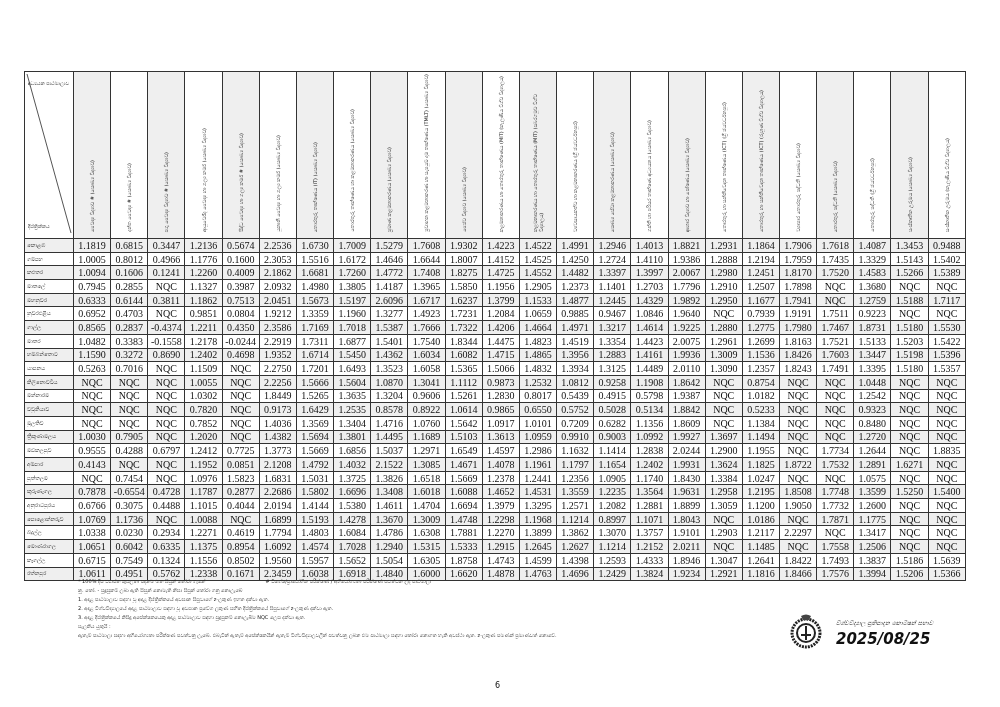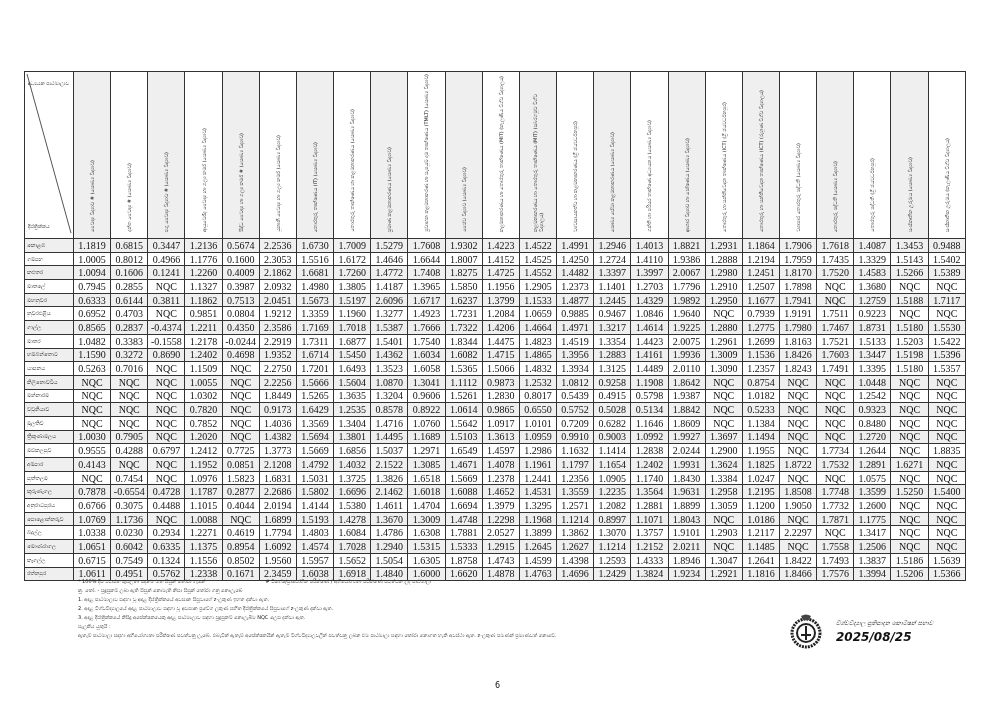--- a/index.html
+++ b/index.html
@@ -17,21 +17,21 @@
   table.z tbody td { height:12.7px; font-size:10px; line-height:11px; }
   table.z tbody td.rh { text-align:left; font-family:"DejaVu Sans", sans-serif; font-size:5.5px; padding-left:2px; }
   table.z tbody tr.alt td { background:#efefef; }
   table.z tbody tr td { background:#fff; }
   .notes { position:absolute; left:78px; top:577px; width:640px; font-family:"DejaVu Sans", sans-serif; font-size:5px; line-height:9px; color:#222; }
   .notes .hdr { display:flex; gap:60px; }
   .notes .n { padding-left:0; }
   .sig { position:absolute; left:788px; top:613px; width:200px; height:40px; }
   .emblem { position:absolute; left:0; top:0; width:36px; height:36px; }
   .sig .org { position:absolute; left:48px; top:6px; font-family:"DejaVu Sans", sans-serif; font-style:italic; font-size:6px; }
-  .sig .date { position:absolute; left:48px; top:17px; font-family:"DejaVu Sans", sans-serif; font-weight:bold; font-style:italic; font-size:12px; }
+  .sig .date { position:absolute; left:48px; top:17px; font-family:"DejaVu Sans", sans-serif; font-weight:bold; font-style:italic; font-size:15px; }
   .pageno { position:absolute; left:495px; top:681px; font-family:"DejaVu Sans", sans-serif; font-size:8px; }
 </style>
 </head>
 <body>
 
 <div class="page">
 
   <table class="z">
     <thead>
       <tr id="head-row">
@@ -430,21 +430,21 @@
           <td>1.4036</td>
           <td>1.3569</td>
           <td>1.3404</td>
           <td>1.4716</td>
           <td>1.0760</td>
           <td>1.5642</td>
           <td>1.0917</td>
           <td>1.0101</td>
           <td>0.7209</td>
           <td>0.6282</td>
-          <td>1.1646</td>
+          <td>1.1356</td>
           <td>1.8609</td>
           <td>NQC</td>
           <td>1.1384</td>
           <td>NQC</td>
           <td>NQC</td>
           <td>0.8480</td>
           <td>NQC</td>
           <td>NQC</td>
         </tr>
         <tr class="alt">
@@ -558,21 +558,21 @@
         <tr class="alt">
           <td class="rh">කුරුණෑගල</td>
           <td>0.7878</td>
           <td>-0.6554</td>
           <td>0.4728</td>
           <td>1.1787</td>
           <td>0.2877</td>
           <td>2.2686</td>
           <td>1.5802</td>
           <td>1.6696</td>
-          <td>2.1462</td>
+          <td>1.3408</td>
           <td>1.6018</td>
           <td>1.6088</td>
           <td>1.4652</td>
           <td>1.4531</td>
           <td>1.3559</td>
           <td>1.2235</td>
           <td>1.3564</td>
           <td>1.9631</td>
           <td>1.2958</td>
           <td>1.2195</td>
@@ -642,21 +642,21 @@
           <td>0.0230</td>
           <td>0.2934</td>
           <td>1.2271</td>
           <td>0.4619</td>
           <td>1.7794</td>
           <td>1.4803</td>
           <td>1.6084</td>
           <td>1.4786</td>
           <td>1.6308</td>
           <td>1.7881</td>
-          <td>2.0527</td>
+          <td>1.2270</td>
           <td>1.3899</td>
           <td>1.3862</td>
           <td>1.3070</td>
           <td>1.3757</td>
           <td>1.9101</td>
           <td>1.2903</td>
           <td>1.2117</td>
           <td>2.2297</td>
           <td>NQC</td>
           <td>1.3417</td>

